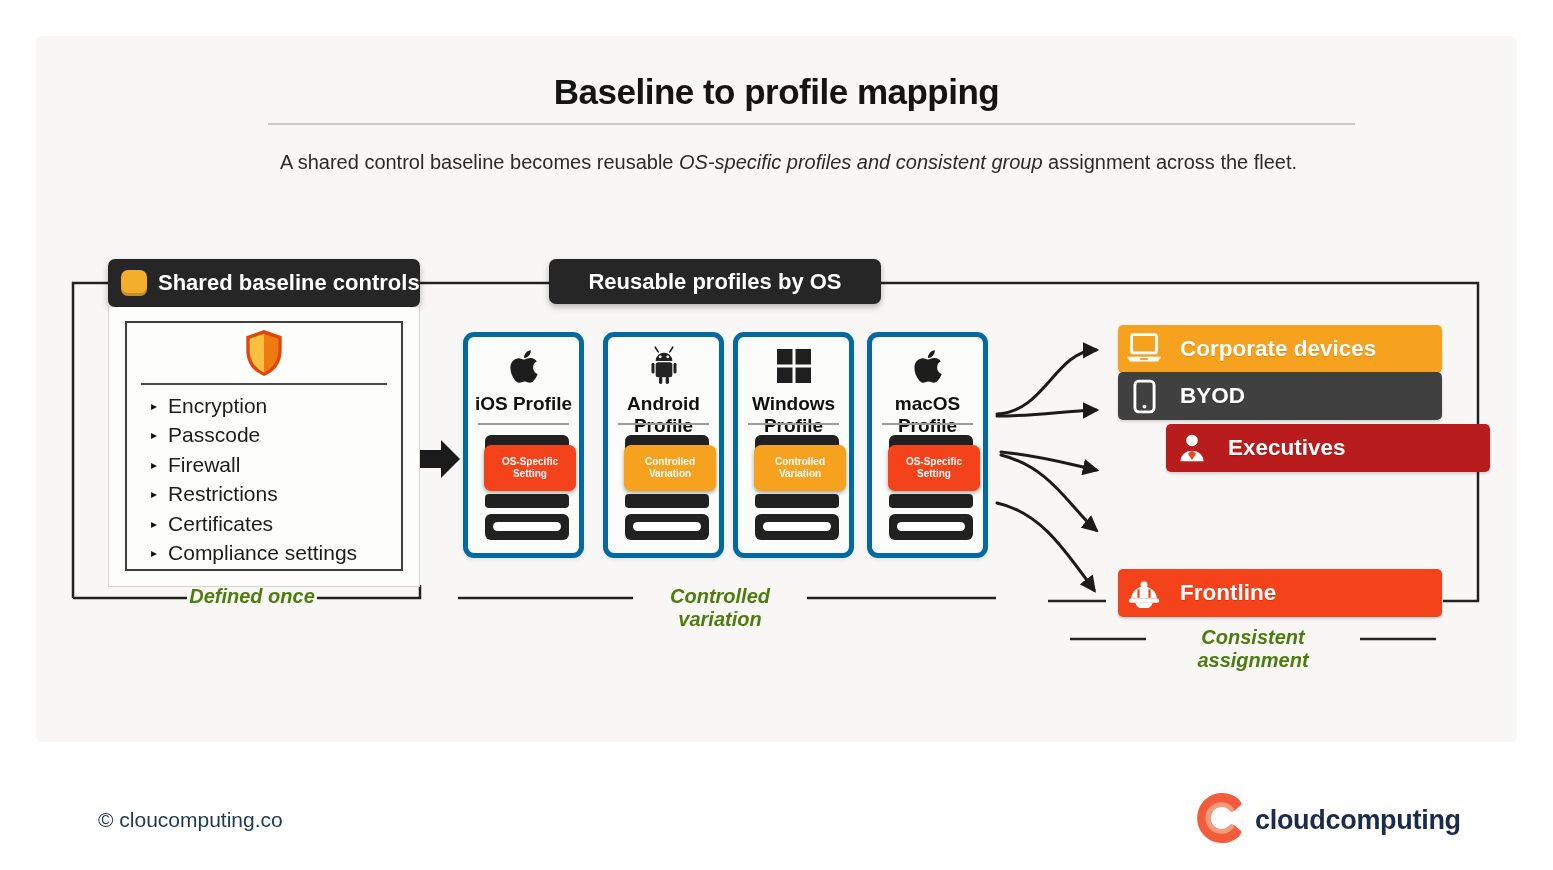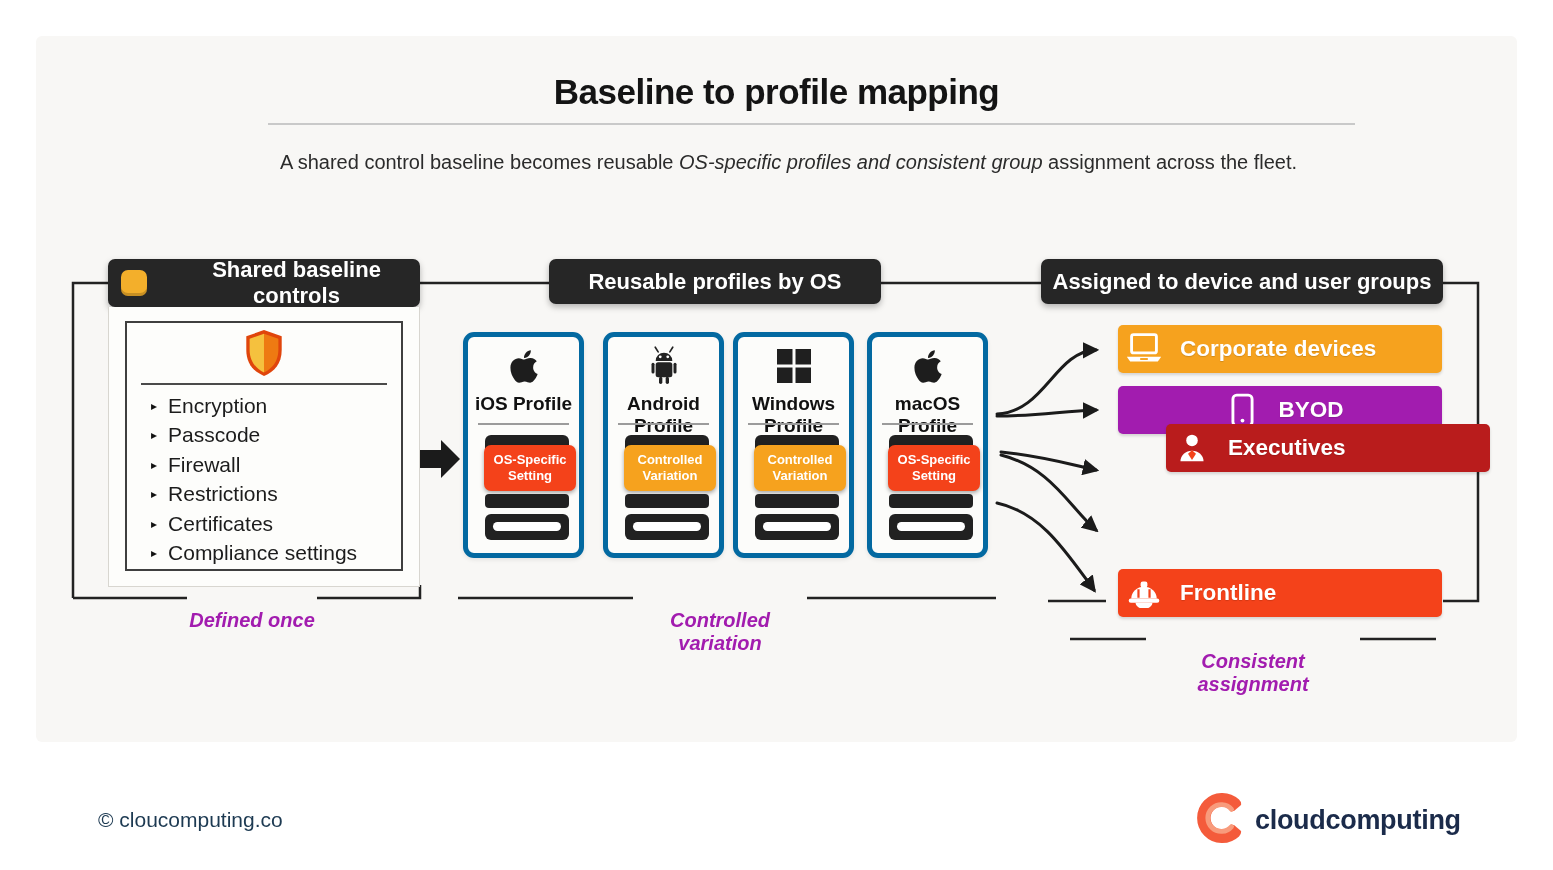--- a/index.html
+++ b/index.html
@@ -19,39 +19,39 @@
     font-size:35px; font-weight:bold; color:#141414; letter-spacing:-0.5px; z-index:2; }
   .title-rule { position:absolute; top:123px; left:268px; width:1087px; height:2px;
     background:#C9C9C9; z-index:2; }
   .subtitle { position:absolute; top:151px; left:0; width:100%; text-align:center;
     font-size:20px; color:#2B2B2B; z-index:2;padding-left:24px; }
   .subtitle .it { font-style:italic; }
 
   .hdr { position:absolute; background:#262626; color:#fff; font-weight:bold;
     border-radius:7px; box-shadow:0 3px 6px rgba(0,0,0,.28); z-index:2;
     display:flex; align-items:center; font-size:22px; }
-  .hdr1 { left:108px; top:259px; width:312px; height:48px; padding-left:13px; gap:26px;text-align:center; }
+  .hdr1 { left:108px; top:259px; width:312px; height:48px; padding-left:13px; gap:11px; }
   .hdr2 { left:549px; top:259px; width:332px; height:45px; justify-content:center; }
   .hdr3 { left:1041px; top:259px; width:402px; height:45px; justify-content:center; }
   .hdr-icon { width:26px; height:26px; background:#F3AF2B; border-radius:7px;
     display:inline-block; box-shadow:inset 0 -3px 0 rgba(0,0,0,.18); flex:none; }
 
   .panel1 { position:absolute; left:108px; top:307px; width:312px; height:280px;
     background:#FDFDFB; border:1px solid #D8D6D0; border-top:none; z-index:2; }
   .inner1 { position:absolute; left:16px; top:14px; width:278px; height:250px;
     border:2px solid #3F3F3F; background:#FDFDFB; }
   .shield-wrap { position:absolute; top:5px; left:0; width:100%; height:52px;
     display:flex; justify-content:center; }
   .divider1 { position:absolute; left:14px; right:14px; top:60px; height:2px; background:#4A4A4A; }
   .controls { position:absolute; left:24px; top:68px; list-style:none; }
   .ctl { display:flex; align-items:center; height:29.5px; font-size:21px; color:#1C1C1C; }
   .blt { font-size:12px; margin-right:11px; color:#111; }
 
   .caption { position:absolute; font-style:italic; font-weight:bold; font-size:20px;
-    color:#a21caf; text-align:center; z-index:2;margin-top:24px; }
+    color:#4d7c0f; text-align:center; z-index:2; }
   .cap1 { left:187px; top:585px; width:130px; }
   .cap2 { left:630px; top:585px; width:180px; }
   .cap3 { left:1146px; top:626px; width:214px; }
 
   .pcard { position:absolute; top:332px; width:121px; height:226px; background:#FCFCFA;
     border:5px solid #0369a1; border-radius:11px; z-index:2; box-shadow:0 2px 4px rgba(0,0,0,.08); }
   .picon { position:absolute; top:7px; left:0; width:100%; height:44px;
     display:flex; align-items:center; justify-content:center; }
   .ptitle { position:absolute; top:56px; left:0; width:100%; text-align:center;
     font-size:19px; font-weight:bold; color:#111; }
@@ -59,21 +59,21 @@
   .stack { position:absolute; top:96px; left:0; width:100%; height:112px; }
   .doc-top { position:absolute; left:17px; top:2px; width:84px; height:53px;
     background:#212121; border-radius:6px; }
   .doc-bar { position:absolute; left:17px; top:61px; width:84px; height:14px;
     background:#212121; border-radius:4px; }
   .doc-bottom { position:absolute; left:17px; top:81px; width:84px; height:26px;
     background:#212121; border-radius:6px; }
   .doc-pill { position:absolute; left:8px; top:8px; width:68px; height:9px;
     background:#fff; border-radius:4.5px; }
   .badge { position:absolute; left:16px; top:12px; width:92px; height:46px; border-radius:7px;
-    color:#fff; font-weight:bold; font-size:13px; line-height:1.2; display:flex;
+    color:#fff; font-weight:bold; font-size:10px; line-height:1.2; display:flex;
     align-items:center; justify-content:center; text-align:center; padding:0 6px;
     box-shadow:0 2px 4px rgba(0,0,0,.35); }
 
   .gbar { position:absolute; left:1118px; width:324px; height:48px; border-radius:5px;
     display:flex; align-items:center; padding-left:2px; z-index:2;
     box-shadow:0 2px 3px rgba(0,0,0,.15); }
   .gicon { width:48px; display:flex; align-items:center; justify-content:center; flex:none; }
   .glabel { font-size:22.5px; font-weight:bold; color:#fff; margin-left:12px;
     text-shadow:0 1px 1px rgba(0,0,0,.15); }
 
@@ -258,36 +258,33 @@
       <div class="badge" style="background: rgb(244, 66, 26);">OS-Specific Setting</div>
       <div class="doc-bar"></div>
       <div class="doc-bottom">
           <div class="doc-pill"></div>
         </div>
     </div>
   </div>
 
   <div class="caption cap2">Controlled variation</div>
 
-  <div class="hdr hdr3">
-    <span>Assigned to device and user groups</span>
-  </div>
 
   <div class="gbar" style="top: 325px; background: rgb(246, 162, 30);">
     <span class="gicon">
       <svg width="42" height="34" viewBox="0 0 44 34">
         <rect x="9" y="2" width="26" height="19" rx="2" fill="none" stroke="#fff" stroke-width="3"></rect>
         <path d="M4 25 h36 l-3.5 5 H7.5 z" fill="#fff"></path>
         <rect x="18" y="26.5" width="8" height="2" fill="#F6A21E"></rect>
       </svg>
     </span>
     <span class="glabel">Corporate devices</span>
   </div>
 
-  <div class="gbar" style="top: 386px; background: #a21caf; justify-content: center;">
+  <div class="gbar" style="top: 372px; background: #404040;">
     <span class="gicon">
       <svg width="23" height="35" viewBox="0 0 24 36">
         <rect x="2" y="2" width="20" height="32" rx="4" fill="none" stroke="#fff" stroke-width="3"></rect>
         <circle cx="12" cy="28.5" r="2" fill="#fff"></circle>
       </svg>
     </span>
     <span class="glabel">BYOD</span>
   </div>
 
   <div class="gbar" style="top: 424px; background: #b91c1c; margin-left: 48px;">

